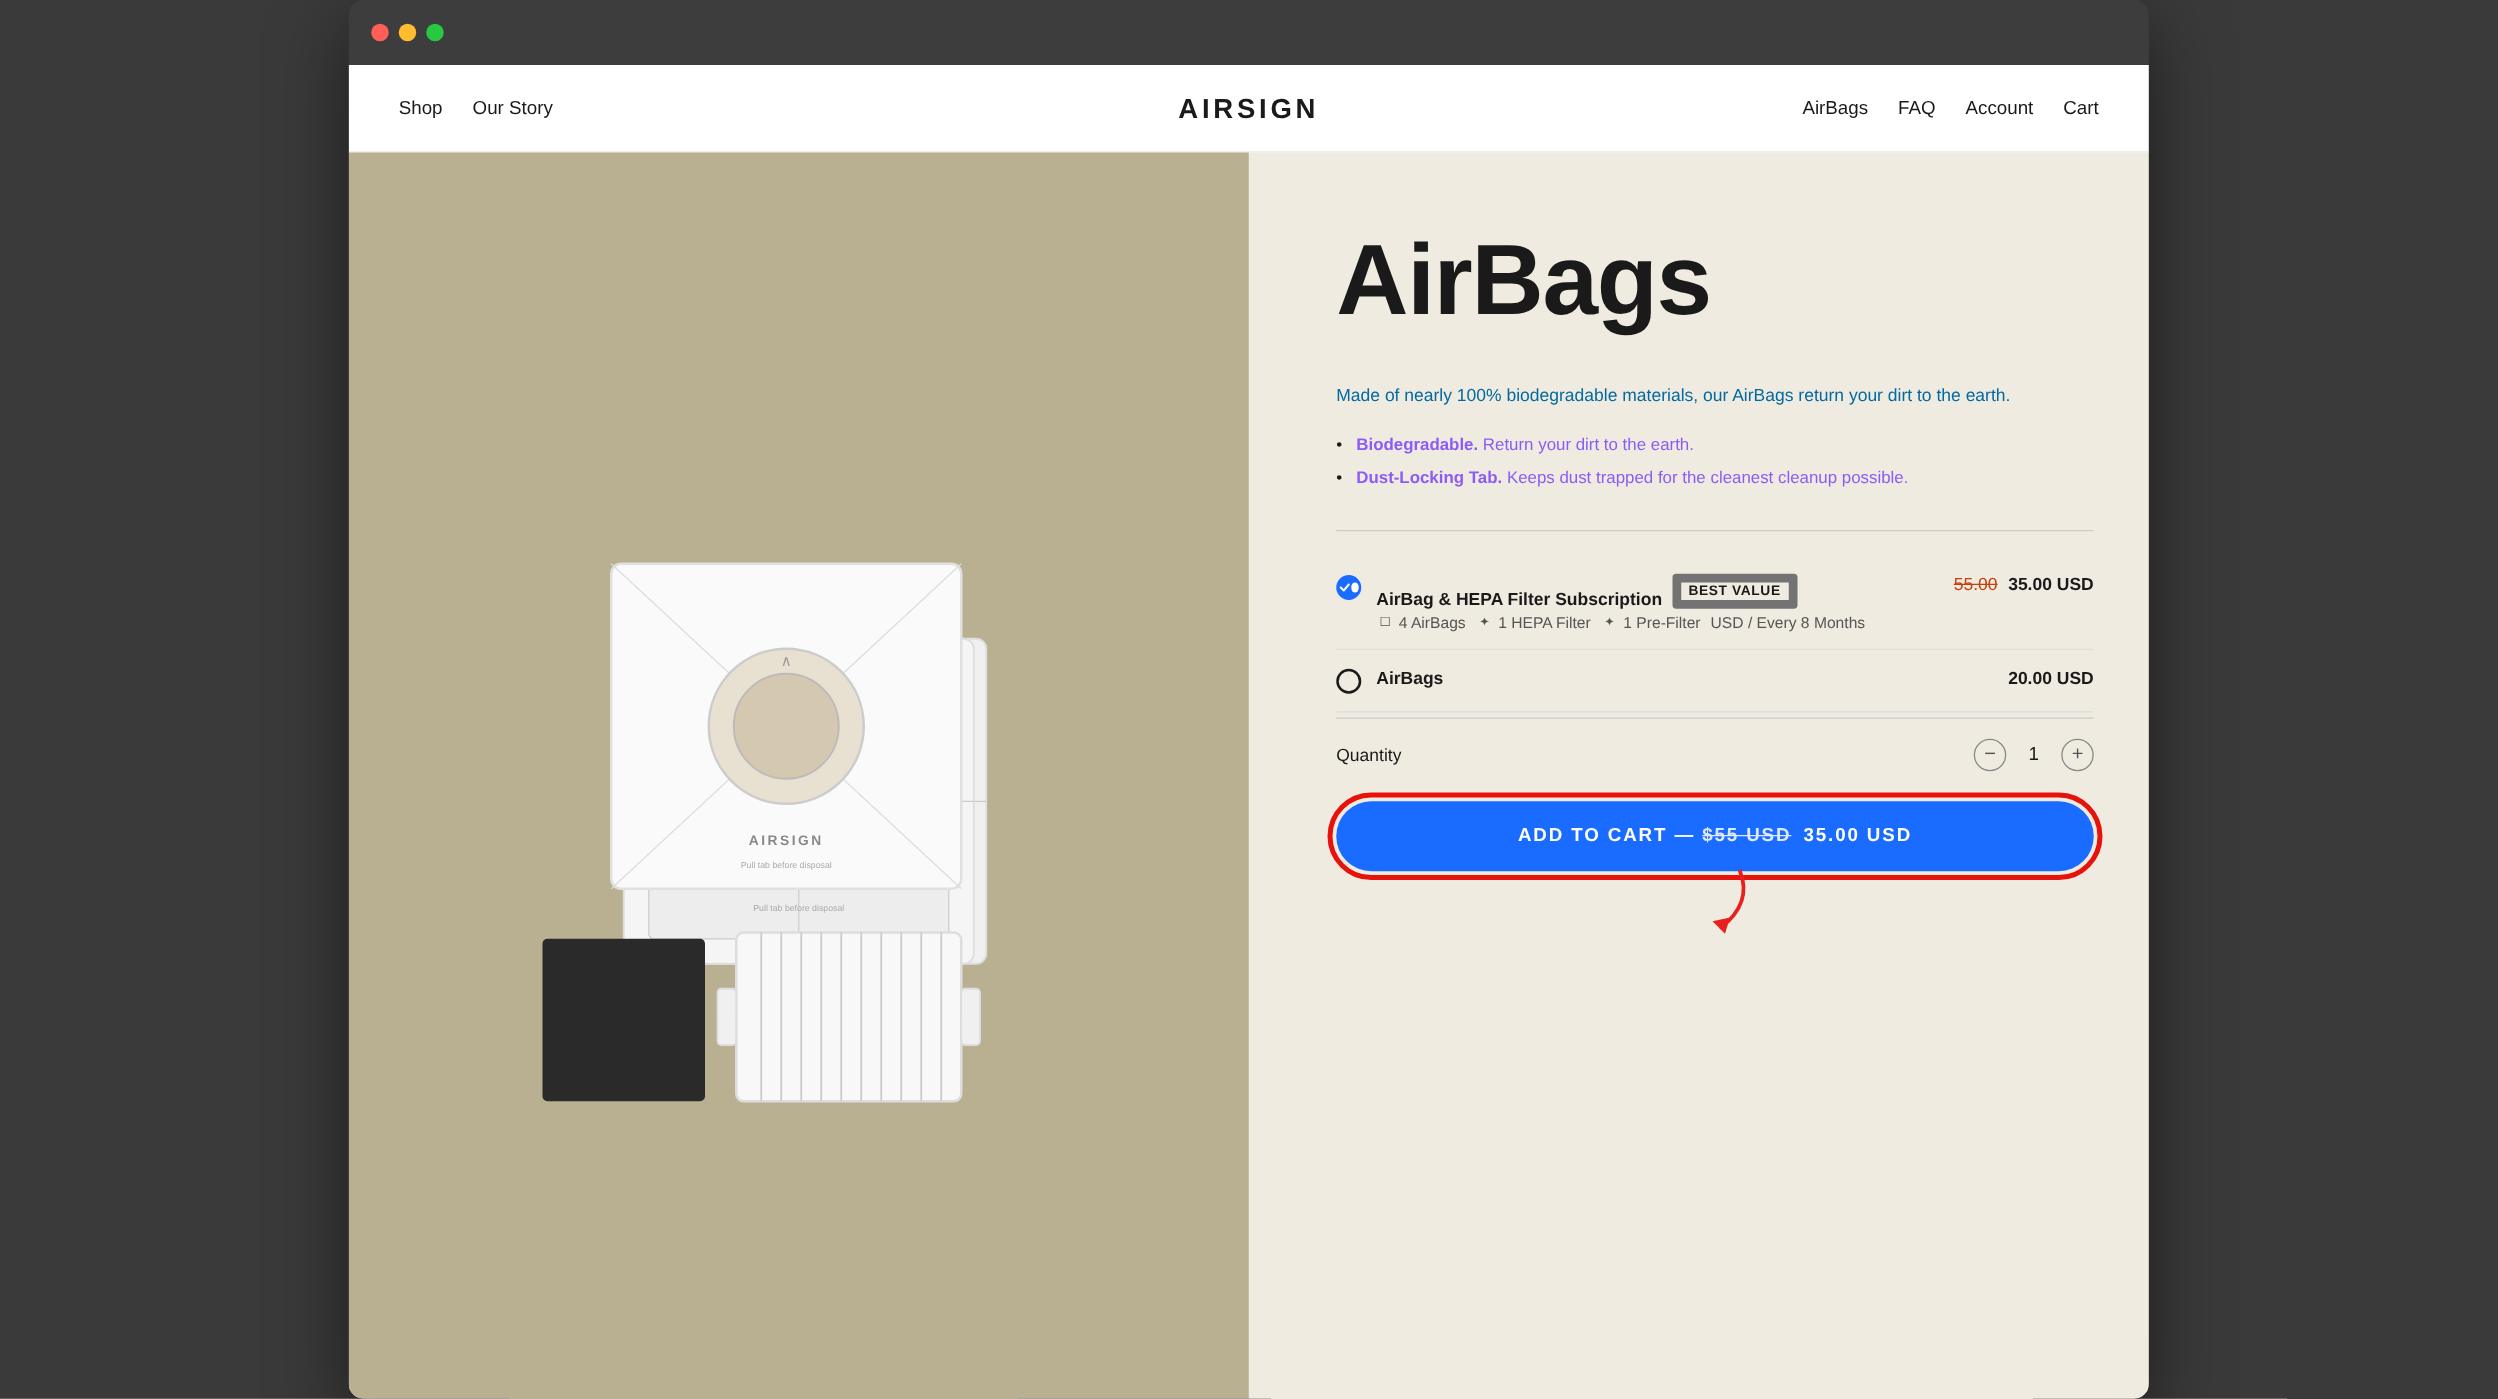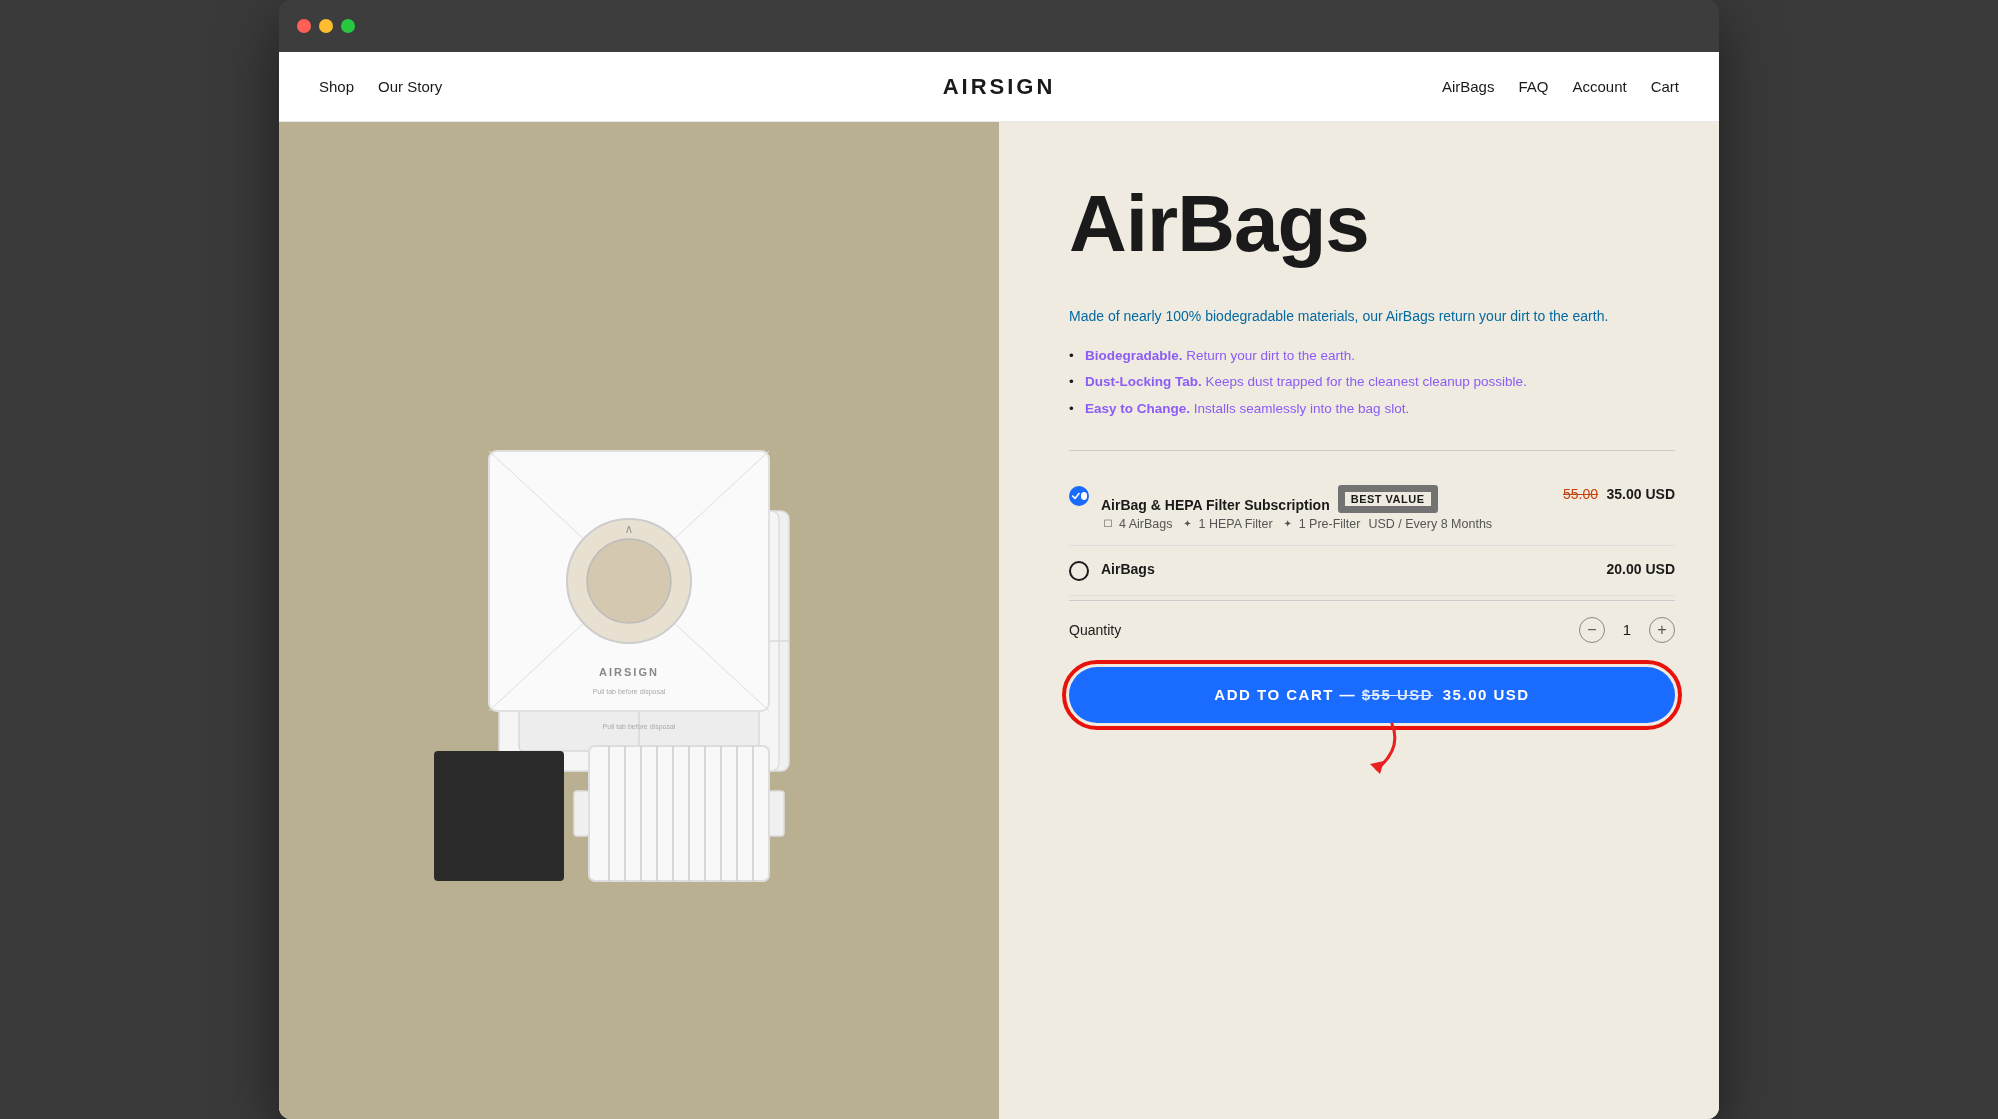--- a/index.html
+++ b/index.html
@@ -479,23 +479,20 @@
         <h1 class="product-title">AirBags</h1>
 
         <p class="product-description">Made of nearly 100% biodegradable materials, our AirBags return your dirt to the earth.</p>
 
         <ul class="product-features">
           <li>
             <strong>Biodegradable.</strong> Return your dirt to the earth.
           </li>
           <li>
             <strong>Dust-Locking Tab.</strong> Keeps dust trapped for the cleanest cleanup possible.
-          </li>
-          <li>
-            <strong>Easy to Change.</strong> Installs seamlessly into the bag slot.
           </li>
         </ul>
 
         <hr class="divider">
 
         <div class="option-row">
           <div class="radio-indicator checked">
 
             <svg width="12" height="12" viewBox="0 0 12 12">
               <polyline points="2,6 5,9 10,3" stroke="white" stroke-width="2" fill="none" stroke-linecap="round" stroke-linejoin="round"></polyline>

